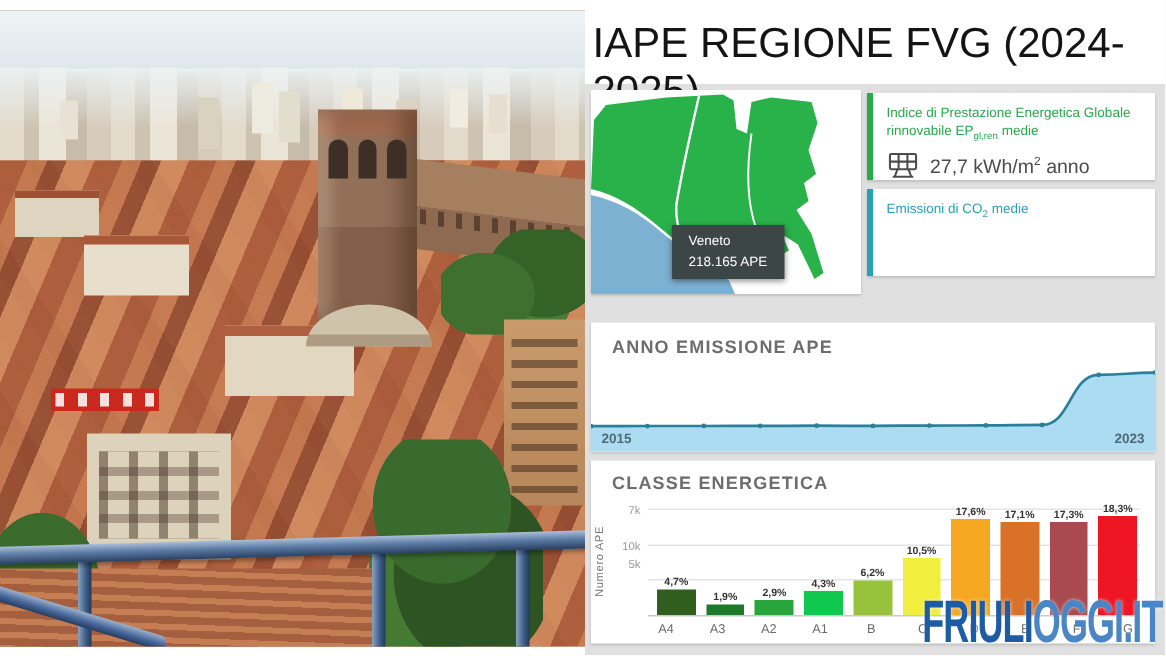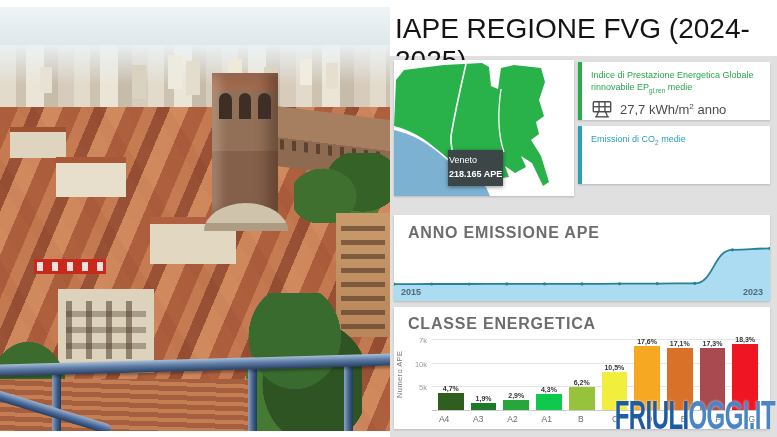--- a/index.html
+++ b/index.html
@@ -69,36 +69,36 @@
   
   .dash{position:absolute;left:390px;top:0;width:387px;height:437px;background:#e0e0e0;}
   .dash-head{position:absolute;left:0;top:0;right:0;height:56px;background:#fff;}
   .dash-head h1{margin:0;padding:13px 0 0 5px;font-size:28px;font-weight:400;color:#141414;letter-spacing:0;}
 
   .card{background:#fff;box-shadow:0 1px 2px rgba(0,0,0,.18);position:absolute;box-sizing:border-box;}
 
   .map-card{left:4px;top:60px;width:180px;height:136px;}
   .map-card svg{position:absolute;inset:0;}
   .map-tooltip{position:absolute;left:54px;top:90px;background:#3c4647;color:#fff;
-    font-size:9px;line-height:1.55;padding:4px 1px;box-shadow:0 1px 4px rgba(0,0,0,.45);}
-  .tt-value{font-weight:bold;}
+    font-size:9px;line-height:1.55;padding:4px 11px;box-shadow:0 1px 4px rgba(0,0,0,.45);}
+  .tt-value{font-weight:normal;}
 
   .stat-card{left:188px;width:192px;height:58px;border-left:4px solid;padding:7px 8px 6px 9px;}
   .stat-green{top:62px;border-color:#2aab4a;}
   .stat-teal{top:126px;border-color:#2b9fb3;}
   .stat-label{font-size:9px;line-height:1.35;font-weight:500;}
   .stat-green .stat-label{color:#2aa84c;}
   .stat-teal  .stat-label{color:#2b9fb3;}
   .stat-label sub{font-size:6.5px;}
   .stat-value{margin-top:4px;display:flex;align-items:center;gap:7px;color:#4c4c4c;
     font-size:13px;font-weight:500;}
   .stat-value sub{font-size:8px;} .stat-value sup{font-size:8px;}
   .stat-icon{flex:0 0 auto;display:block;}
 
-  .chart-title{font-size:16px;color:#6d6d6d;font-weight:600;letter-spacing:.8px;}
+  .chart-title{font-size:12px;color:#6d6d6d;font-weight:600;letter-spacing:.8px;}
 
   .area-card{left:4px;top:215px;width:376px;height:86px;overflow:hidden;}
   .area-card .chart-title{position:absolute;left:14px;top:9px;}
   .area-card svg{position:absolute;left:0;bottom:0;width:376px;height:64px;}
   .axis-year{position:absolute;bottom:4px;font-size:9px;font-weight:600;color:#4e6a78;z-index:2;}
   .axis-year.left{left:7px;} .axis-year.right{right:7px;}
 
   .bars-card{left:4px;top:307px;width:376px;height:122px;}
   .bars-card .chart-title{position:absolute;left:14px;top:8px;}
   .ylabel{position:absolute;left:1px;top:30px;height:74px;writing-mode:vertical-rl;
@@ -282,21 +282,21 @@
             <div class="cat">A3</div>
             <div class="cat">A2</div>
             <div class="cat">A1</div>
             <div class="cat">B</div>
             <div class="cat">C</div>
             <div class="cat">D</div>
             <div class="cat">E</div>
             <div class="cat">F</div>
             <div class="cat">G</div>
           </div>
-      <div class="gridlabel" style="bottom: 24px;">5k</div>
+      <div class="gridlabel" style="bottom: 35px;">5k</div>
           <div class="gridlabel" style="bottom: 47.2727px;">10k</div>
           <div class="gridlabel" style="bottom: 70.9091px;">7k</div>
         </div>
     </div>
 
     <div class="watermark">
       <span id="wm-bold" style="color: rgb(29, 92, 165);">FRIULI</span><span id="wm-light" style="color: rgb(74, 134, 198);">OGGI.IT</span>
     </div>
   </div>
 </div>

